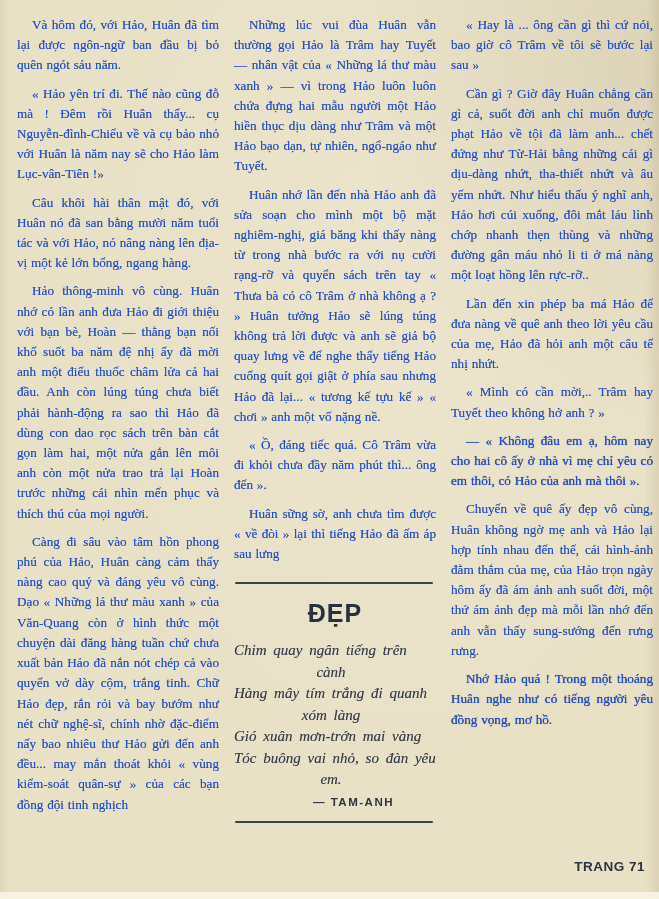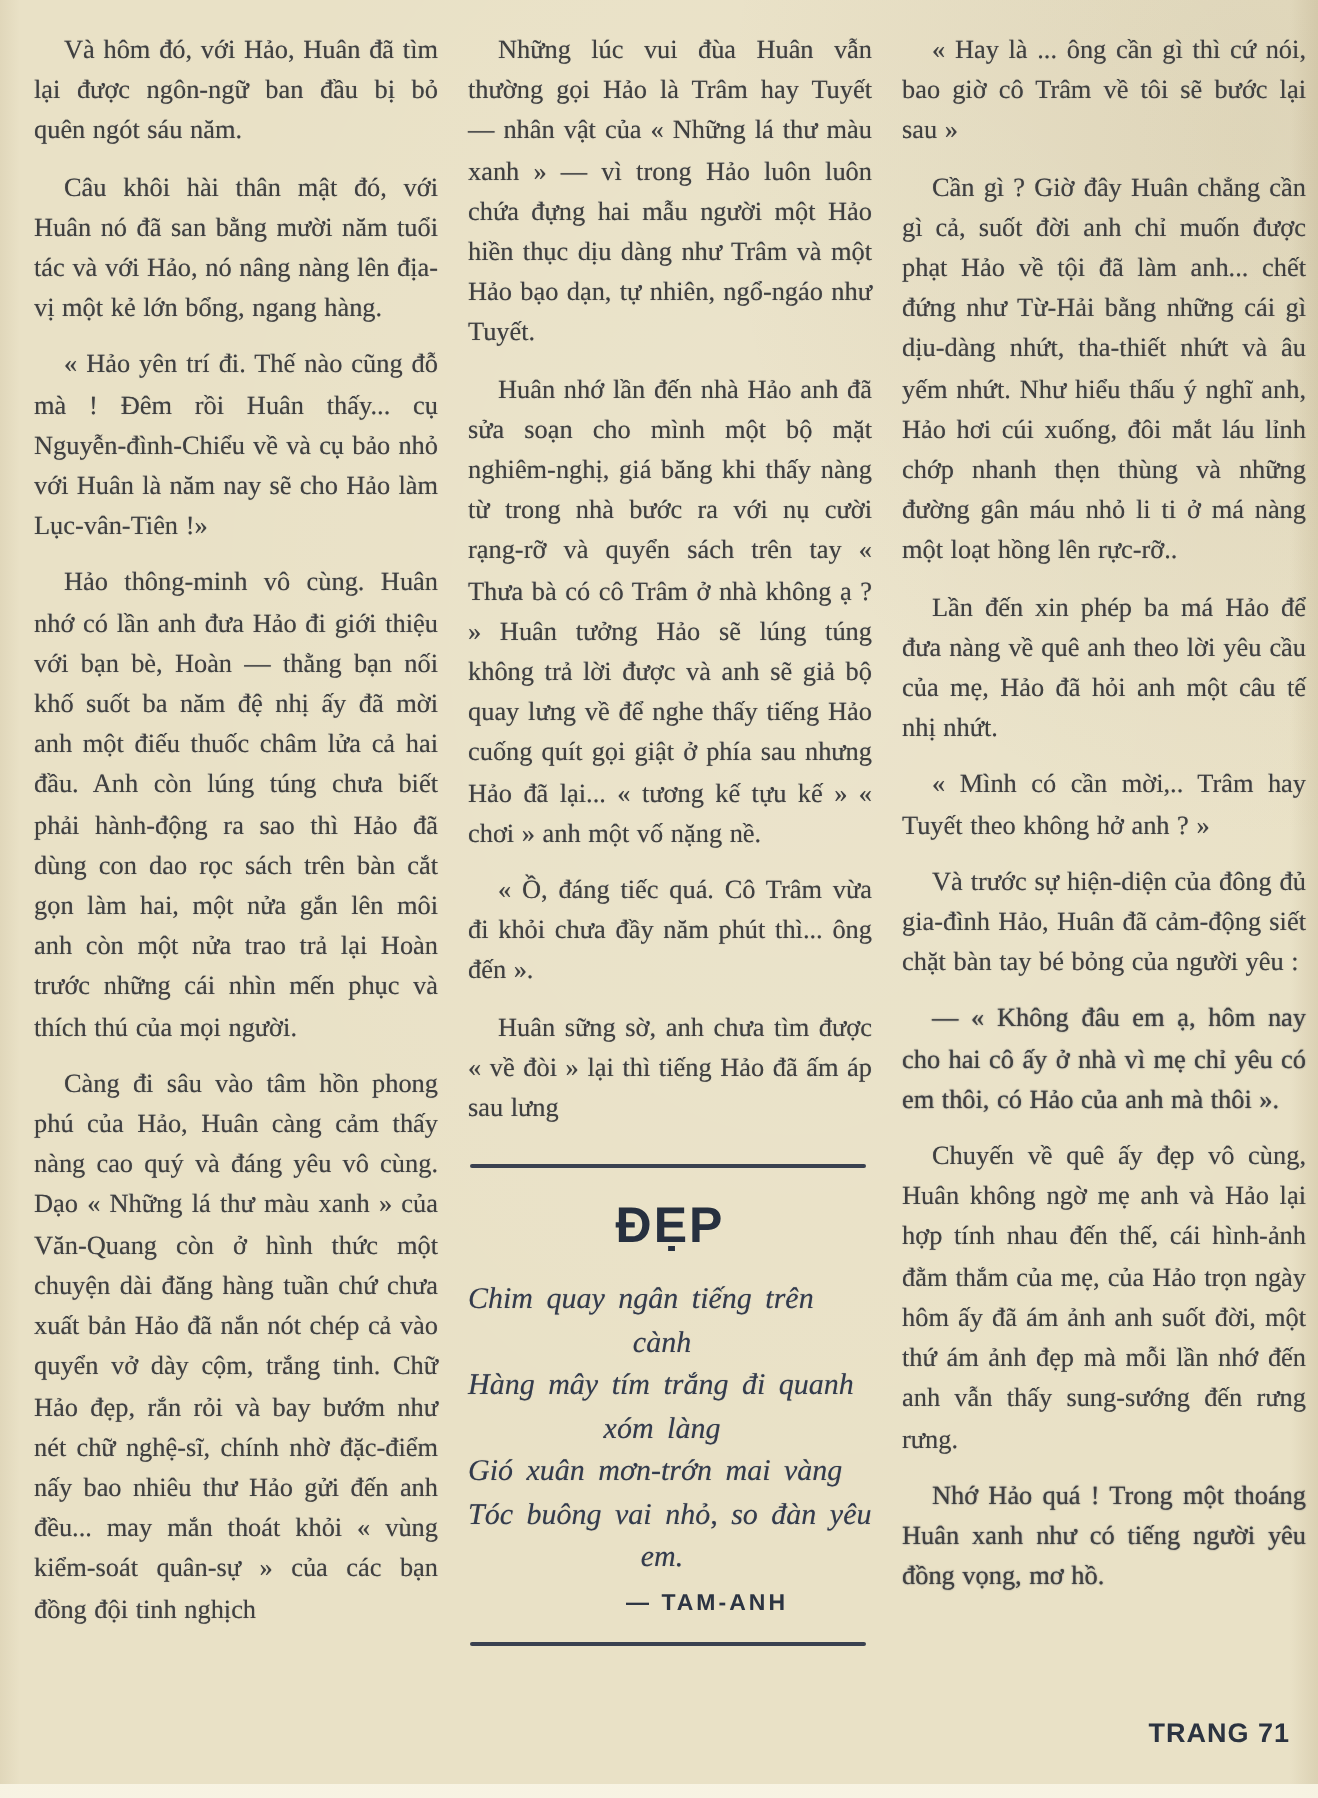--- a/index.html
+++ b/index.html
@@ -14,21 +14,21 @@
       radial-gradient(ellipse at 95% 8%, rgba(120,100,60,.10), rgba(120,100,60,0) 30%),
       #e9e1c6;
   }
   .page{
     position:absolute;inset:0;box-sizing:border-box;
     padding:15px 9px 0 17px;
     display:flex;gap:15px;
   }
   .col{flex:0 0 202px;width:202px;display:flex;flex-direction:column;}
   .para{
-    font-size:13.2px;line-height:20.2px;color:#404040;
+    font-size:13.2px;line-height:20.2px;color:#1d4ed8;
     text-align:justify;text-indent:15px;margin:0 0 8px;
     text-shadow:0 0 .4px rgba(47,55,74,.55);
     word-spacing:.5px;
   }
   .divider{height:2px;background:#3a4150;border-radius:1px;margin:10px 3px 0 1px;}
   .divider.bottom{margin-top:13px;}
   .poem-title{
     text-align:center;color:#27303f;
     font-family:Liberation Sans, sans-serif;
     font-weight:700;font-size:25px;letter-spacing:1px;
@@ -53,22 +53,22 @@
     text-align:center;
   }
 </style>
 </head>
 <body>
 
 <div class="page">
 
   <div class="col">
     <p class="para">Và hôm đó, với Hảo, Huân đã tìm lại được ngôn-ngữ ban đầu bị bỏ quên ngót sáu năm.</p>
+    <p class="para">« Hảo yên trí đi. Thế nào cũng đỗ mà ! Đêm rồi Huân thấy... cụ Nguyễn-đình-Chiểu về và cụ bảo nhỏ với Huân là năm nay sẽ cho Hảo làm Lục-vân-Tiên !»</p>
     <p class="para">Câu khôi hài thân mật đó, với Huân nó đã san bằng mười năm tuổi tác và với Hảo, nó nâng nàng lên địa-vị một kẻ lớn bổng, ngang hàng.</p>
-    <p class="para">« Hảo yên trí đi. Thế nào cũng đỗ mà ! Đêm rồi Huân thấy... cụ Nguyễn-đình-Chiểu về và cụ bảo nhỏ với Huân là năm nay sẽ cho Hảo làm Lục-vân-Tiên !»</p>
     <p class="para">Hảo thông-minh vô cùng. Huân nhớ có lần anh đưa Hảo đi giới thiệu với bạn bè, Hoàn — thằng bạn nối khố suốt ba năm đệ nhị ấy đã mời anh một điếu thuốc châm lửa cả hai đầu. Anh còn lúng túng chưa biết phải hành-động ra sao thì Hảo đã dùng con dao rọc sách trên bàn cắt gọn làm hai, một nửa gắn lên môi anh còn một nửa trao trả lại Hoàn trước những cái nhìn mến phục và thích thú của mọi người.</p>
     <p class="para">Càng đi sâu vào tâm hồn phong phú của Hảo, Huân càng cảm thấy nàng cao quý và đáng yêu vô cùng. Dạo « Những lá thư màu xanh » của Văn-Quang còn ở hình thức một chuyện dài đăng hàng tuần chứ chưa xuất bản Hảo đã nắn nót chép cả vào quyển vở dày cộm, trắng tinh. Chữ Hảo đẹp, rắn rỏi và bay bướm như nét chữ nghệ-sĩ, chính nhờ đặc-điểm nấy bao nhiêu thư Hảo gửi đến anh đều... may mắn thoát khỏi « vùng kiểm-soát quân-sự » của các bạn đồng đội tinh nghịch</p>
   </div>
 
   <div class="col">
     <p class="para">Những lúc vui đùa Huân vẫn thường gọi Hảo là Trâm hay Tuyết — nhân vật của « Những lá thư màu xanh » — vì trong Hảo luôn luôn chứa đựng hai mẫu người một Hảo hiền thục dịu dàng như Trâm và một Hảo bạo dạn, tự nhiên, ngổ-ngáo như Tuyết.</p>
     <p class="para">Huân nhớ lần đến nhà Hảo anh đã sửa soạn cho mình một bộ mặt nghiêm-nghị, giá băng khi thấy nàng từ trong nhà bước ra với nụ cười rạng-rỡ và quyển sách trên tay « Thưa bà có cô Trâm ở nhà không ạ ? » Huân tưởng Hảo sẽ lúng túng không trả lời được và anh sẽ giả bộ quay lưng về để nghe thấy tiếng Hảo cuống quít gọi giật ở phía sau nhưng Hảo đã lại... « tương kế tựu kế » « chơi » anh một vố nặng nề.</p>
     <p class="para">« Ồ, đáng tiếc quá. Cô Trâm vừa đi khỏi chưa đầy năm phút thì... ông đến ».</p>
     <p class="para">Huân sững sờ, anh chưa tìm được « về đòi » lại thì tiếng Hảo đã ấm áp sau lưng</p>
 
@@ -96,20 +96,19 @@
       <div class="poem-author">— TAM-ANH</div>
       <div class="divider bottom"></div>
     </div>
   </div>
 
   <div class="col">
     <p class="para">« Hay là ... ông cần gì thì cứ nói, bao giờ cô Trâm về tôi sẽ bước lại sau »</p>
     <p class="para">Cần gì ? Giờ đây Huân chẳng cần gì cả, suốt đời anh chỉ muốn được phạt Hảo về tội đã làm anh... chết đứng như Từ-Hải bằng những cái gì dịu-dàng nhứt, tha-thiết nhứt và âu yếm nhứt. Như hiểu thấu ý nghĩ anh, Hảo hơi cúi xuống, đôi mắt láu lỉnh chớp nhanh thẹn thùng và những đường gân máu nhỏ li ti ở má nàng một loạt hồng lên rực-rỡ..</p>
     <p class="para">Lần đến xin phép ba má Hảo để đưa nàng về quê anh theo lời yêu cầu của mẹ, Hảo đã hỏi anh một câu tế nhị nhứt.</p>
     <p class="para">« Mình có cần mời,.. Trâm hay Tuyết theo không hở anh ? »</p>
-    <p class="para">Và trước sự hiện-diện của đông đủ gia-đình Hảo, Huân đã cảm-động siết chặt bàn tay bé bỏng của người yêu :</p>
     <p class="para ink-heavy">— « Không đâu em ạ, hôm nay cho hai cô ấy ở nhà vì mẹ chỉ yêu có em thôi, có Hảo của anh mà thôi ».</p>
     <p class="para">Chuyến về quê ấy đẹp vô cùng, Huân không ngờ mẹ anh và Hảo lại hợp tính nhau đến thế, cái hình-ảnh đằm thắm của mẹ, của Hảo trọn ngày hôm ấy đã ám ảnh anh suốt đời, một thứ ám ảnh đẹp mà mỗi lần nhớ đến anh vẫn thấy sung-sướng đến rưng rưng.</p>
-    <p class="para ink-heavy">Nhớ Hảo quá ! Trong một thoáng Huân xanh như có tiếng người yêu đồng vọng, mơ hồ.</p>
+    <p class="para ink-heavy">Nhớ Hảo quá ! Trong một thoáng Huân nghe như có tiếng người yêu đồng vọng, mơ hồ.</p>
     <div class="page-number">TRANG 71</div>
   </div>
 
 </div>
 
 </body></html>

